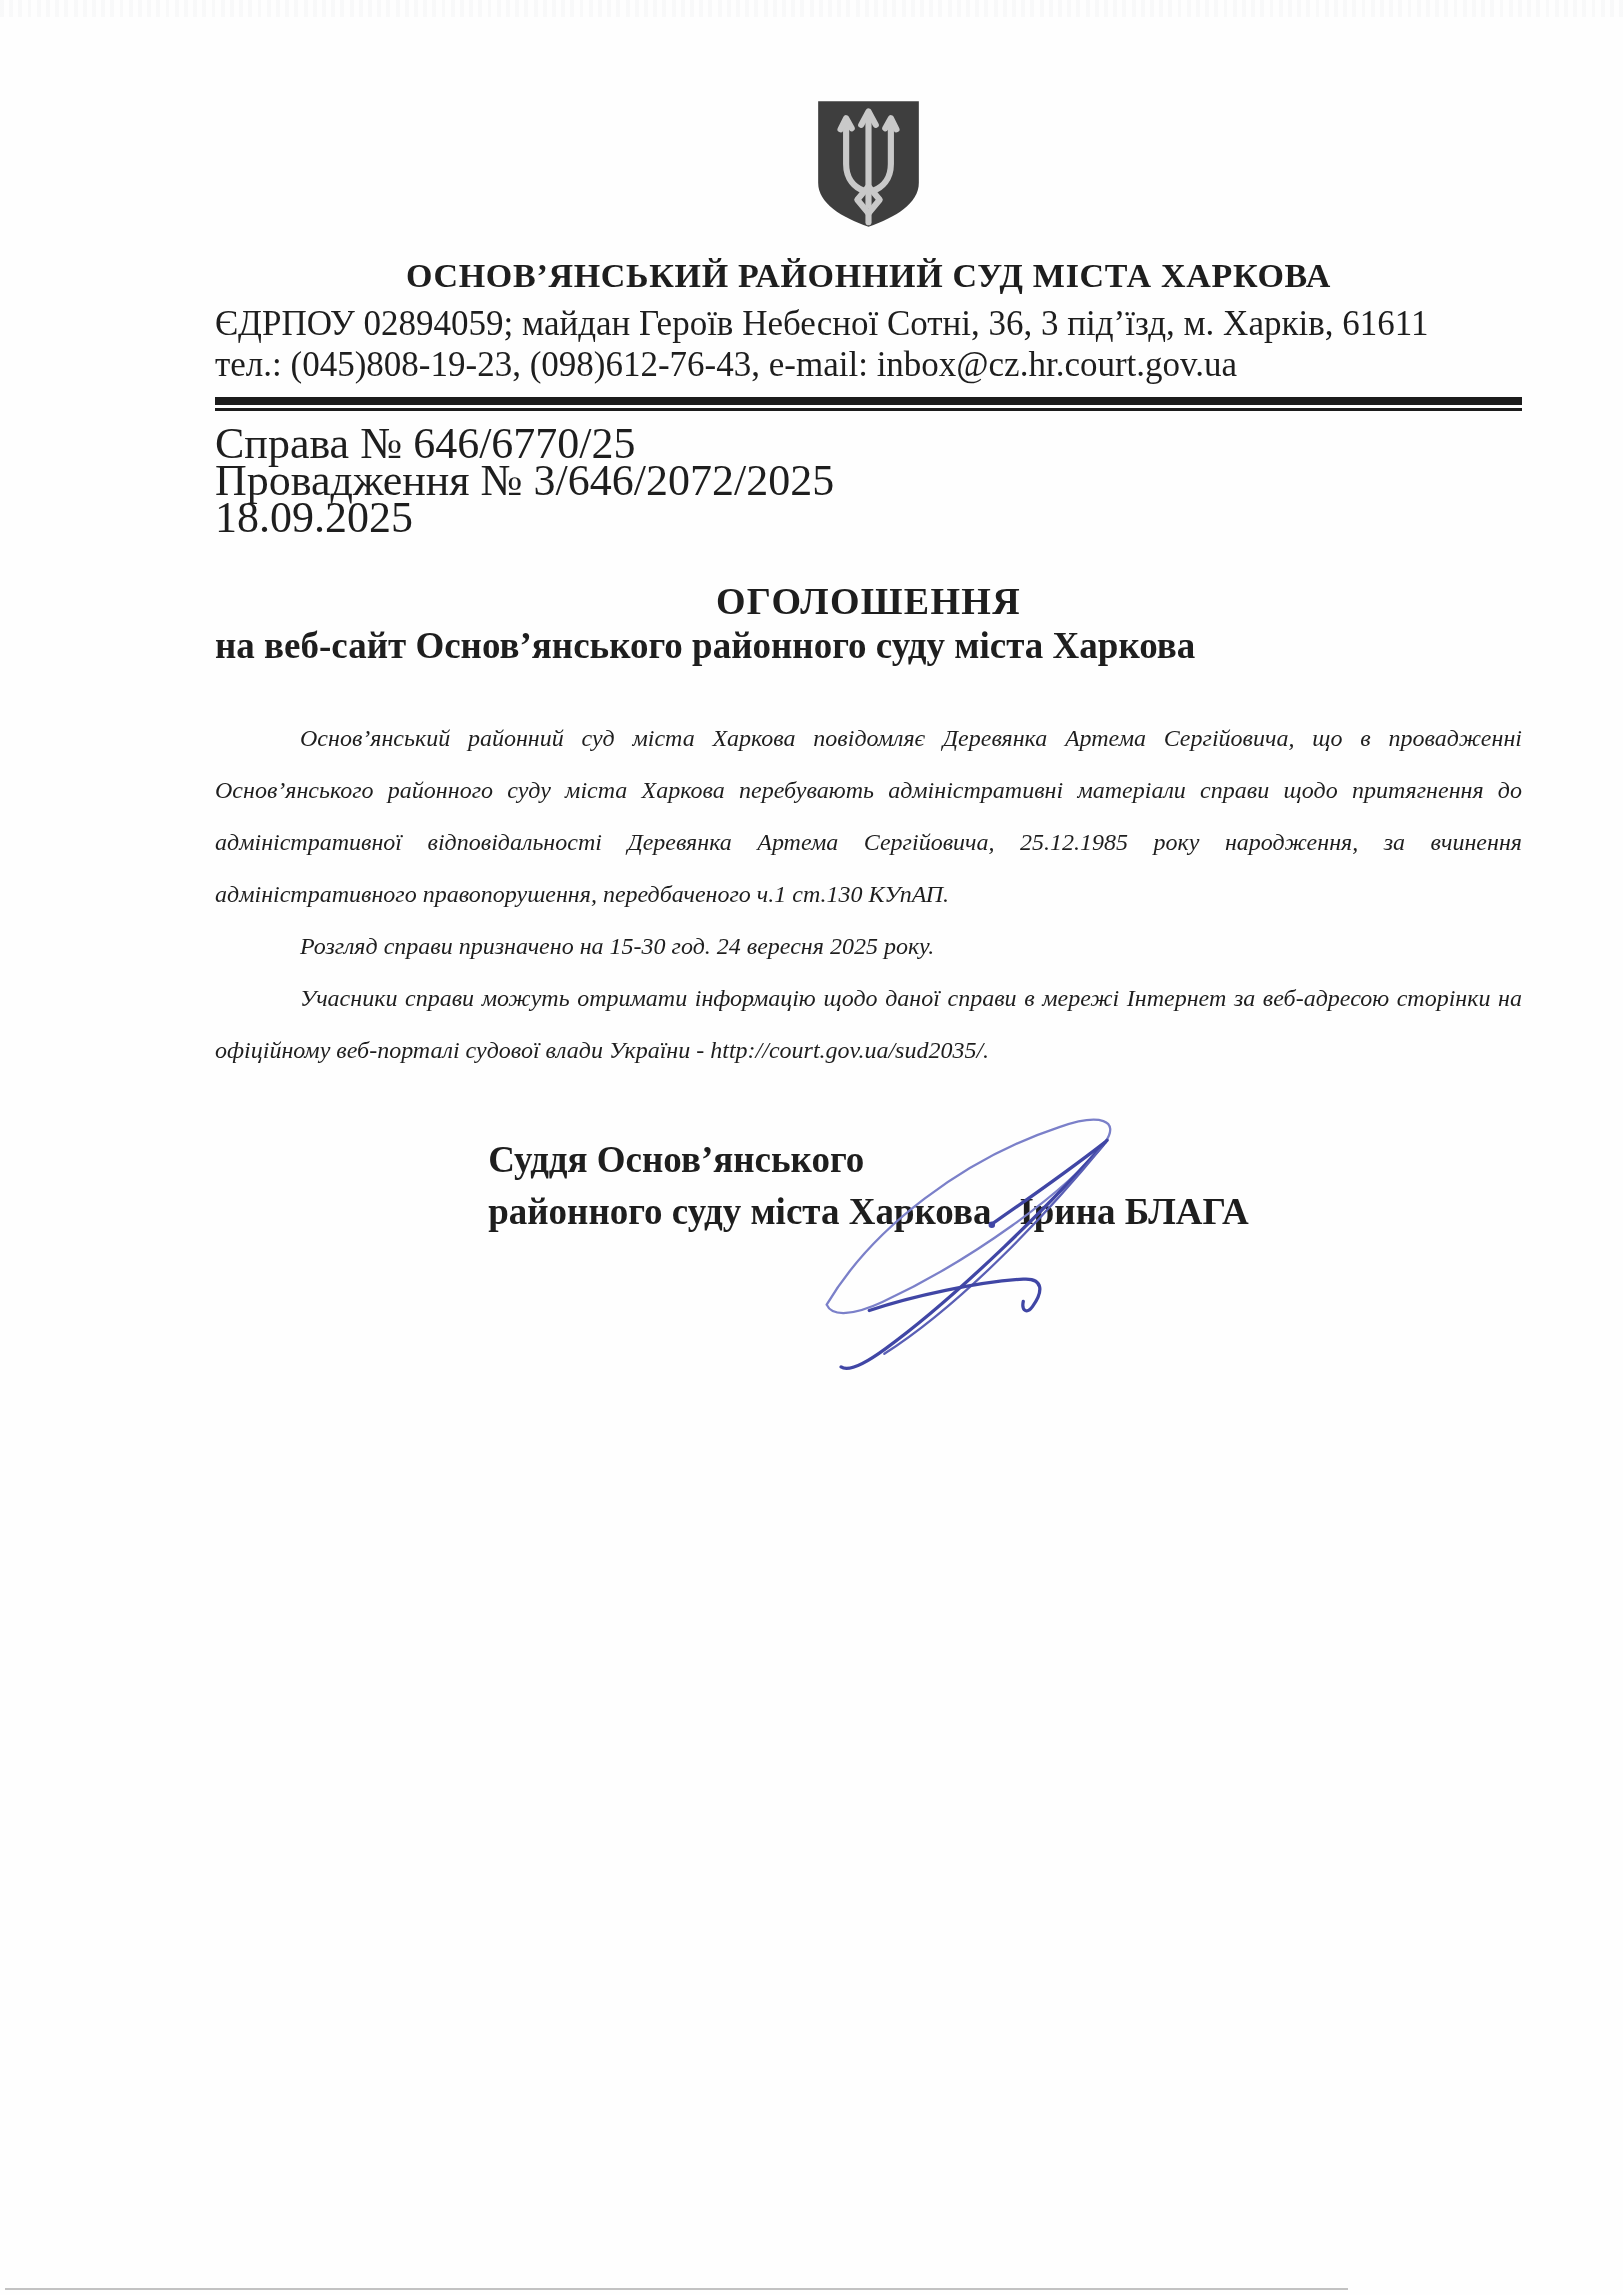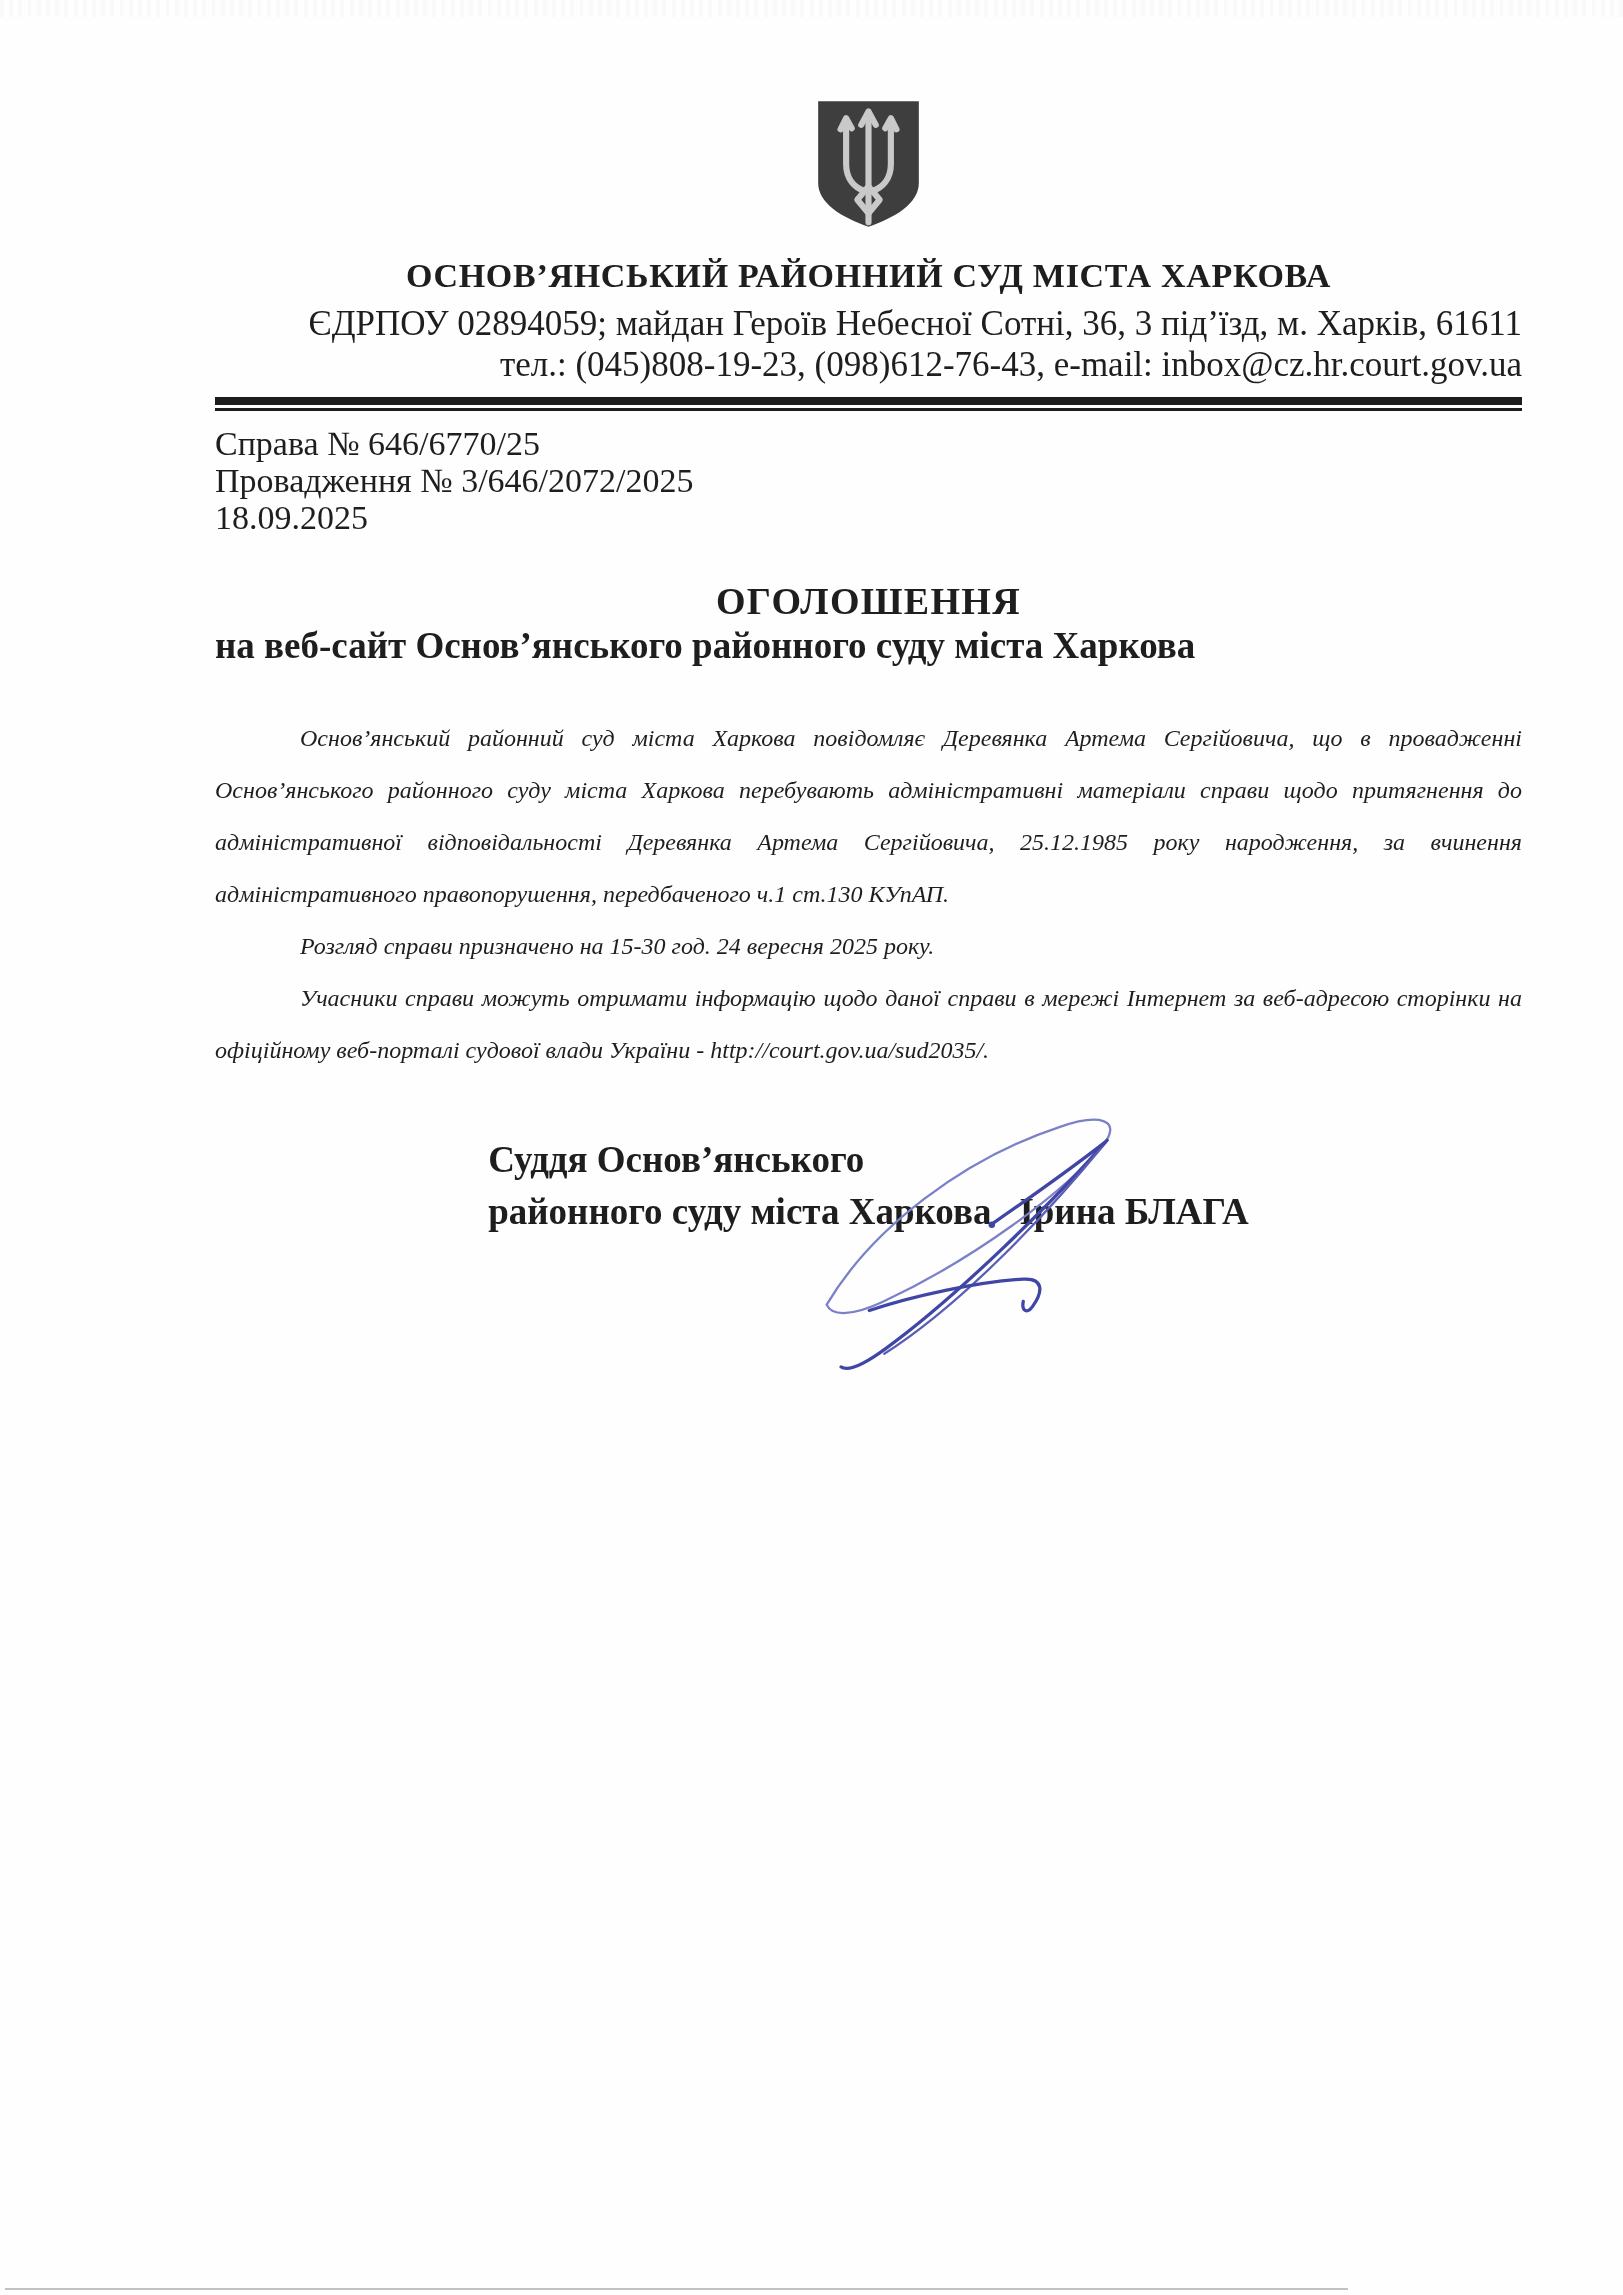--- a/index.html
+++ b/index.html
@@ -31,39 +31,39 @@
   }
   .court-name {
     margin-top: 26px;
     text-align: center;
     font-weight: bold;
     font-size: 34px;
     line-height: 1.05;
     letter-spacing: 0.7px;
   }
   .court-address, .court-contact {
-    text-align: right;
+    text-align: left;
     font-size: 35px;
     line-height: 41px;
   }
   .court-address { margin-top: 9.2px; }
   .rule-thick {
     margin-top: 11.8px;
     height: 8.5px;
     background: #1c1c1c;
   }
   .rule-thin {
     margin-top: 3.3px;
     height: 2.6px;
     background: #1c1c1c;
   }
   
   .case-info {
     margin-top: 14.4px;
-    font-size: 34px;
+    font-size: 44px;
     line-height: 37px;
   }
   
   .doc-title {
     margin-top: 46px;
     text-align: center;
     font-weight: bold;
     font-size: 38px;
     line-height: 39px;
     letter-spacing: 1.3px;

